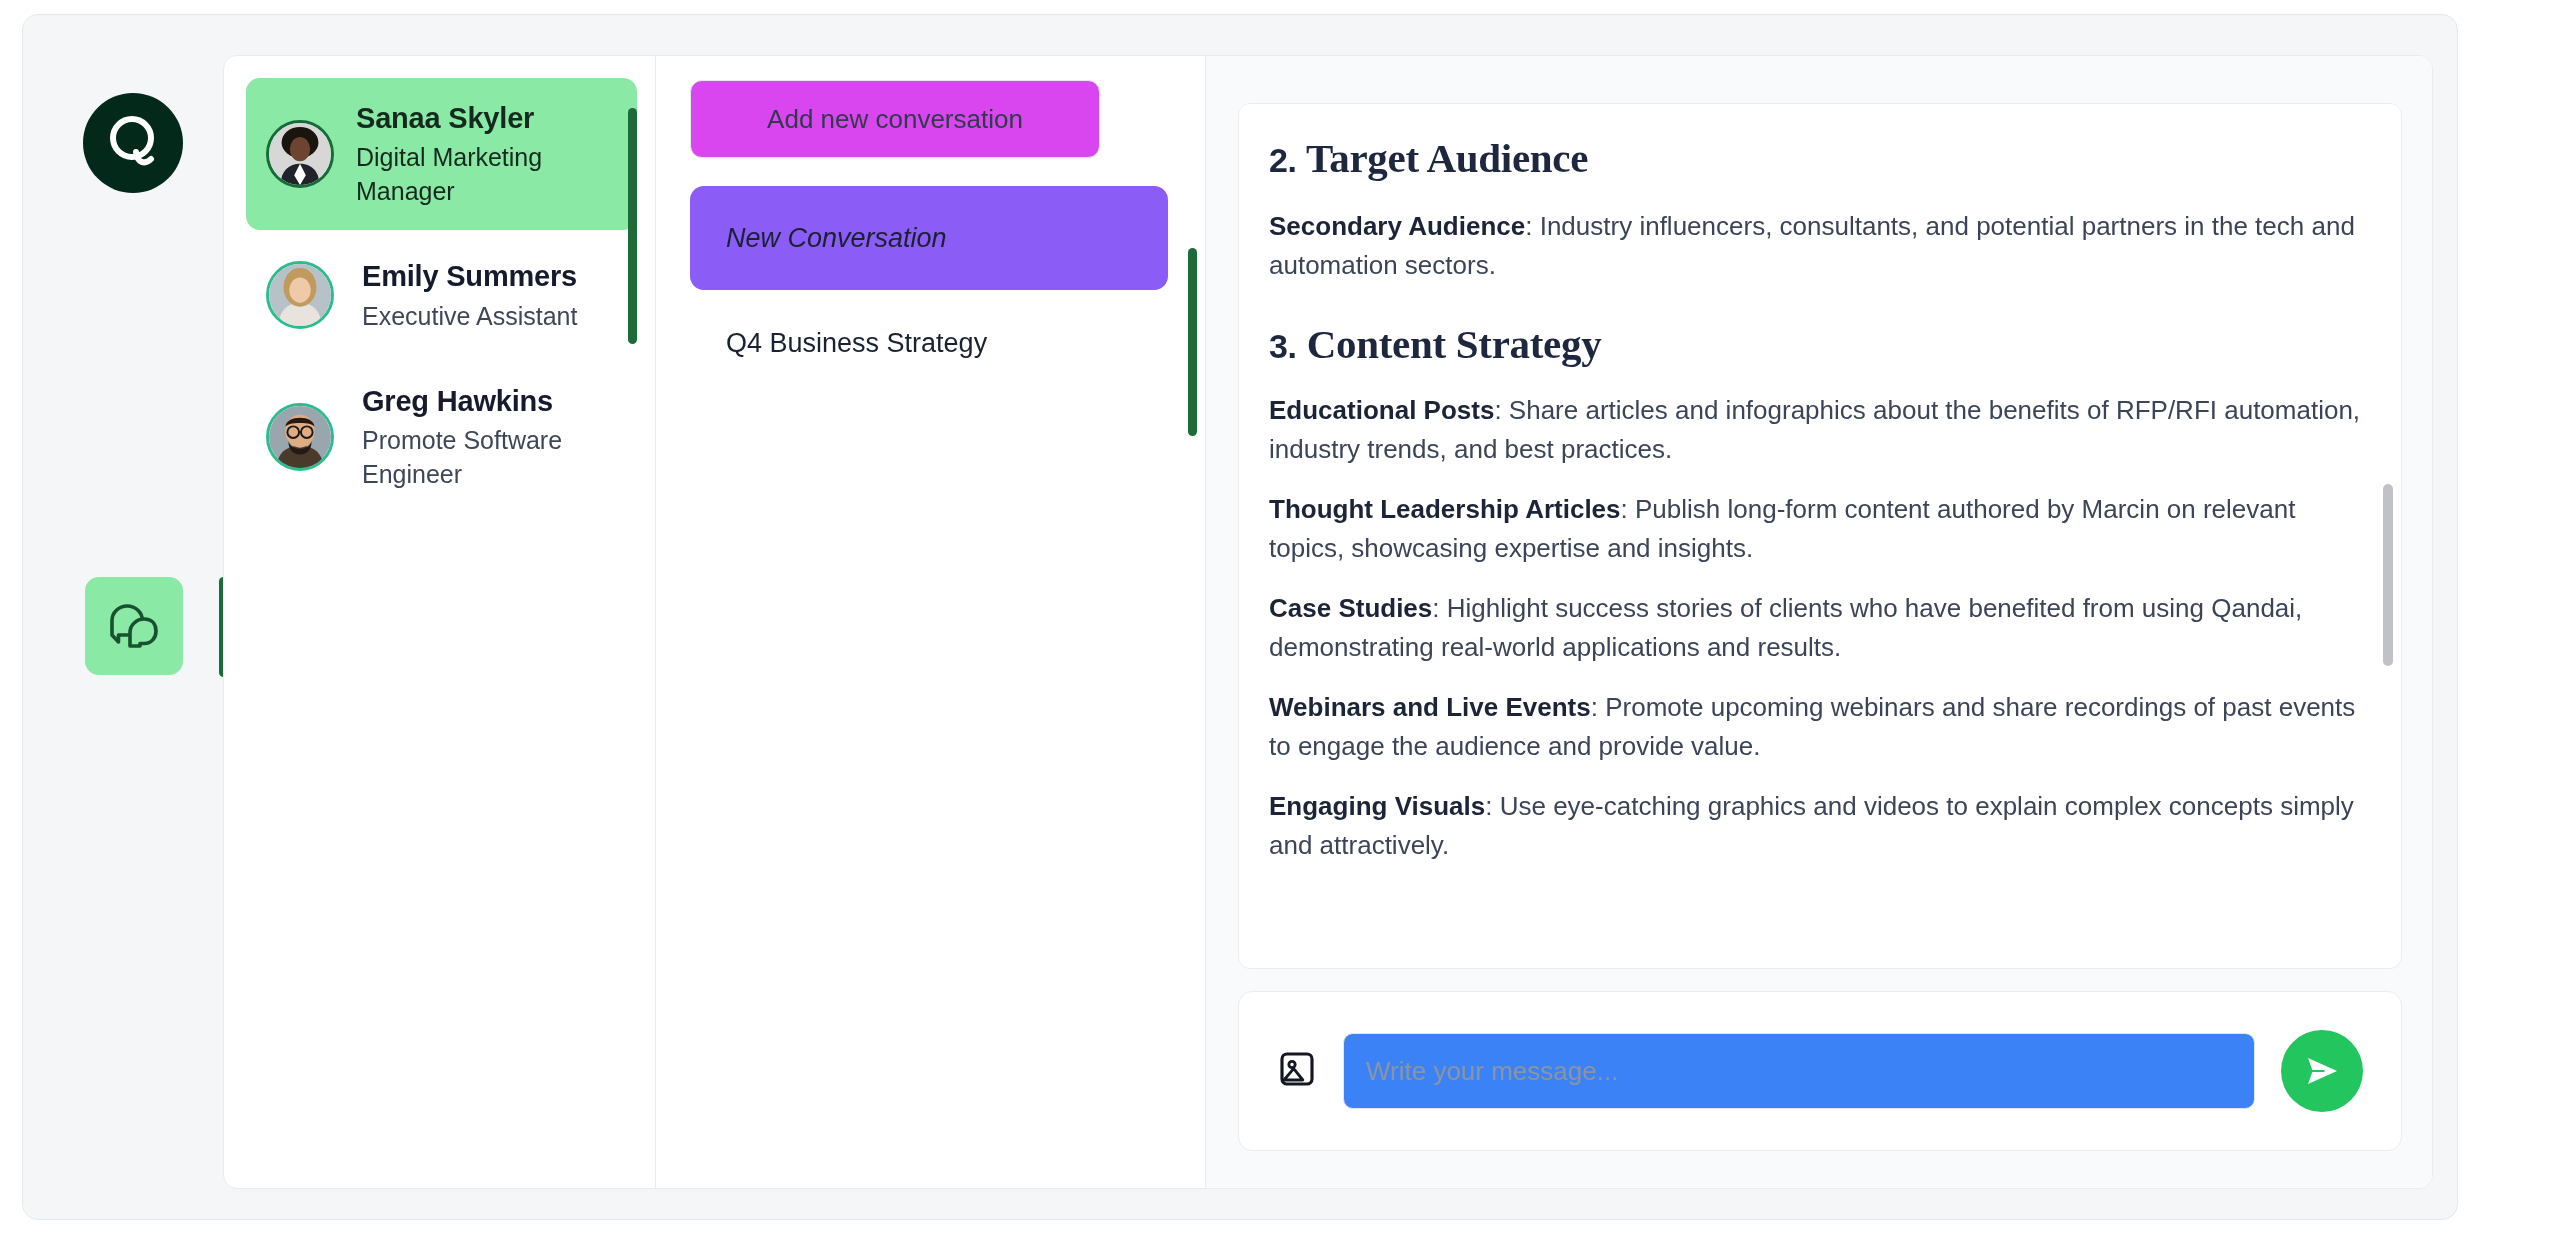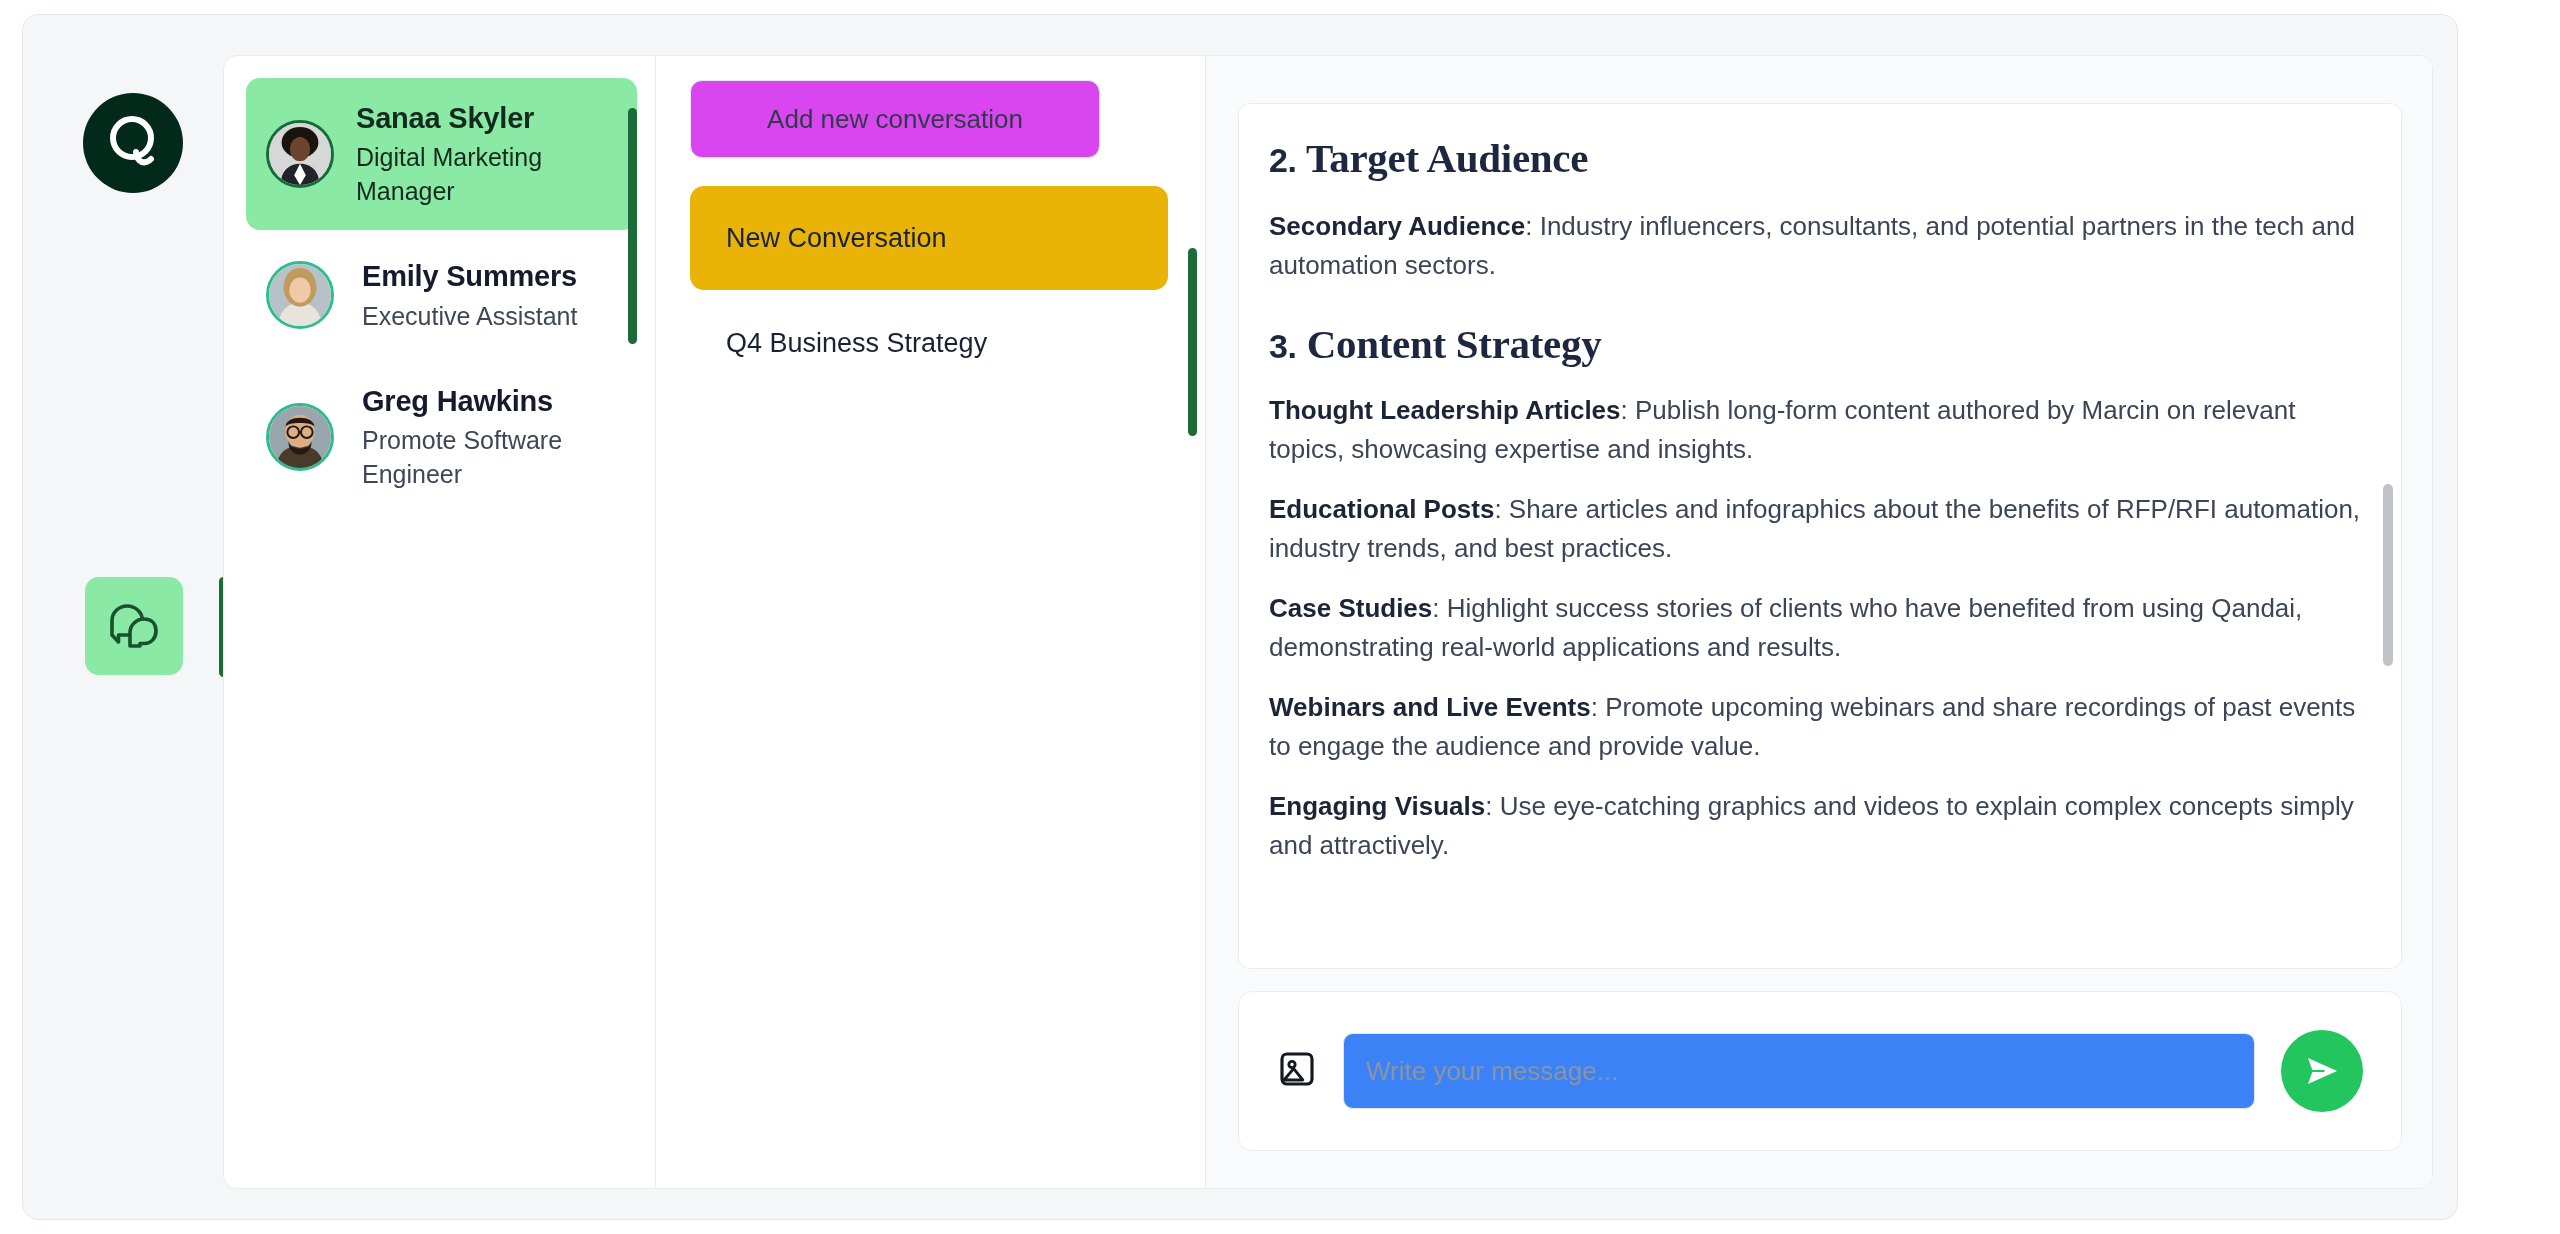--- a/index.html
+++ b/index.html
@@ -169,21 +169,21 @@
     width: 478px;
     min-height: 104px;
     border-radius: 14px;
     display: flex;
     align-items: center;
     padding: 0 36px;
     font-size: 27px;
     color: #1a2133;
     cursor: pointer;
   }
-  .convo-item.active { background: #eab308; }
+  .convo-item.active { background: #8b5cf6; font-style: italic; }
   .convo-item.plain { margin-top: 22px; min-height: 62px; }
 
   .convos-scroll-thumb {
     position: absolute;
     right: 8px;
     top: 192px;
     width: 9px;
     height: 188px;
     border-radius: 6px;
     background: #1d6b38;
@@ -387,24 +387,24 @@
         <p class="msg-p">
           <b>Secondary Audience</b><span>: Industry influencers, consultants, and potential partners in the tech and automation sectors.</span>
         </p>
 
         <div class="msg-h2 spaced">
           <span class="num">3.</span>
           <span>Content Strategy</span>
         </div>
 
         <p class="msg-p">
+          <b>Educational Posts</b><span>: Share articles and infographics about the benefits of RFP/RFI automation, industry trends, and best practices.</span>
+        </p>
+        <p class="msg-p">
           <b>Thought Leadership Articles</b><span>: Publish long-form content authored by Marcin on relevant topics, showcasing expertise and insights.</span>
-        </p>
-        <p class="msg-p">
-          <b>Educational Posts</b><span>: Share articles and infographics about the benefits of RFP/RFI automation, industry trends, and best practices.</span>
         </p>
         <p class="msg-p">
           <b>Case Studies</b><span>: Highlight success stories of clients who have benefited from using Qandai, demonstrating real-world applications and results.</span>
         </p>
         <p class="msg-p">
           <b>Webinars and Live Events</b><span>: Promote upcoming webinars and share recordings of past events to engage the audience and provide value.</span>
         </p>
         <p class="msg-p">
           <b>Engaging Visuals</b><span>: Use eye-catching graphics and videos to explain complex concepts simply and attractively.</span>
         </p>

